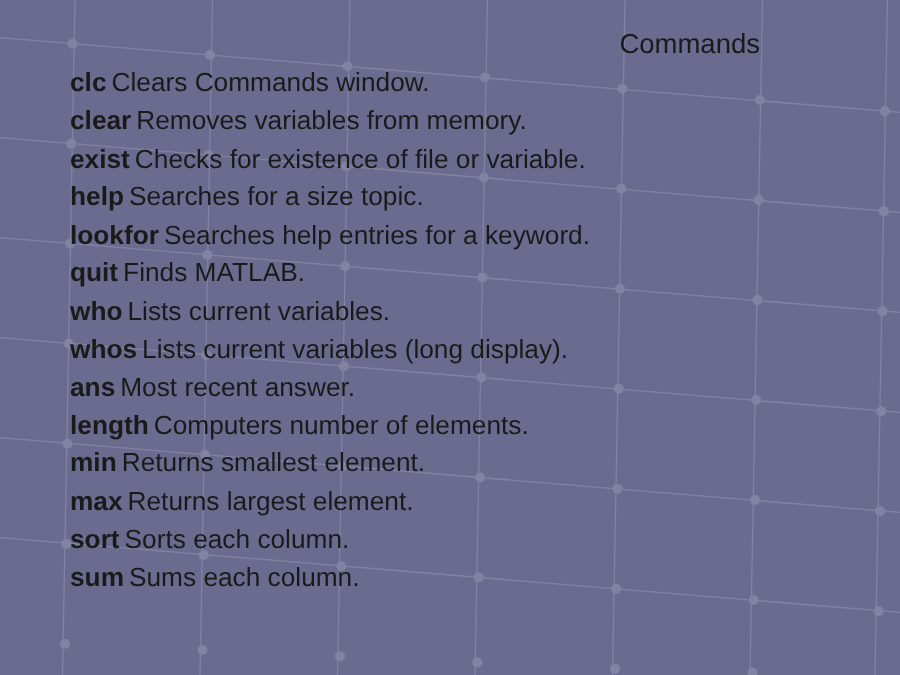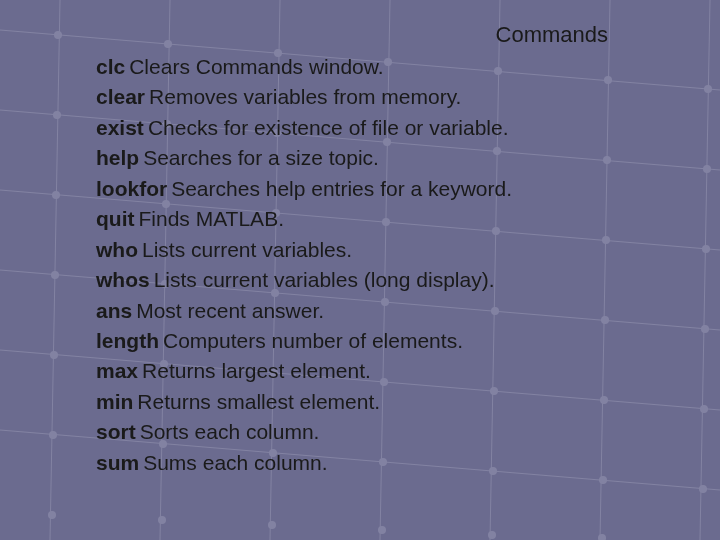--- a/index.html
+++ b/index.html
@@ -49,21 +49,20 @@
     margin-right: auto;
   }
   .row {
     font-size: 21px;
     line-height: 1.45;
     color: #1a1a1a;
   }
   .cmd {
     font-weight: bold;
     margin-right: 4px;
-    margin-left: 40px;
   }
 </style>
 </head>
 <body>
 
 <div class="slide">
 
   <svg class="bg-grid" width="720" height="540">
 
     <g>
@@ -140,20 +139,20 @@
         <div class="row"><span class="cmd">clc</span><span>Clears Commands window.</span></div>
         <div class="row"><span class="cmd">clear</span><span>Removes variables from memory.</span></div>
         <div class="row"><span class="cmd">exist</span><span>Checks for existence of file or variable.</span></div>
         <div class="row"><span class="cmd">help</span><span>Searches for a size topic.</span></div>
         <div class="row"><span class="cmd">lookfor</span><span>Searches help entries for a keyword.</span></div>
         <div class="row"><span class="cmd">quit</span><span>Finds MATLAB.</span></div>
         <div class="row"><span class="cmd">who</span><span>Lists current variables.</span></div>
         <div class="row"><span class="cmd">whos</span><span>Lists current variables (long display).</span></div>
         <div class="row"><span class="cmd">ans</span><span>Most recent answer.</span></div>
         <div class="row"><span class="cmd">length</span><span>Computers number of elements.</span></div>
+        <div class="row"><span class="cmd">min</span><span>Returns smallest element.</span></div>
         <div class="row"><span class="cmd">max</span><span>Returns largest element.</span></div>
-        <div class="row"><span class="cmd">min</span><span>Returns smallest element.</span></div>
         <div class="row"><span class="cmd">sort</span><span>Sorts each column.</span></div>
         <div class="row"><span class="cmd">sum</span><span>Sums each column.</span></div>
       </div>
   </div>
 
 </div>
 
 </body></html>

